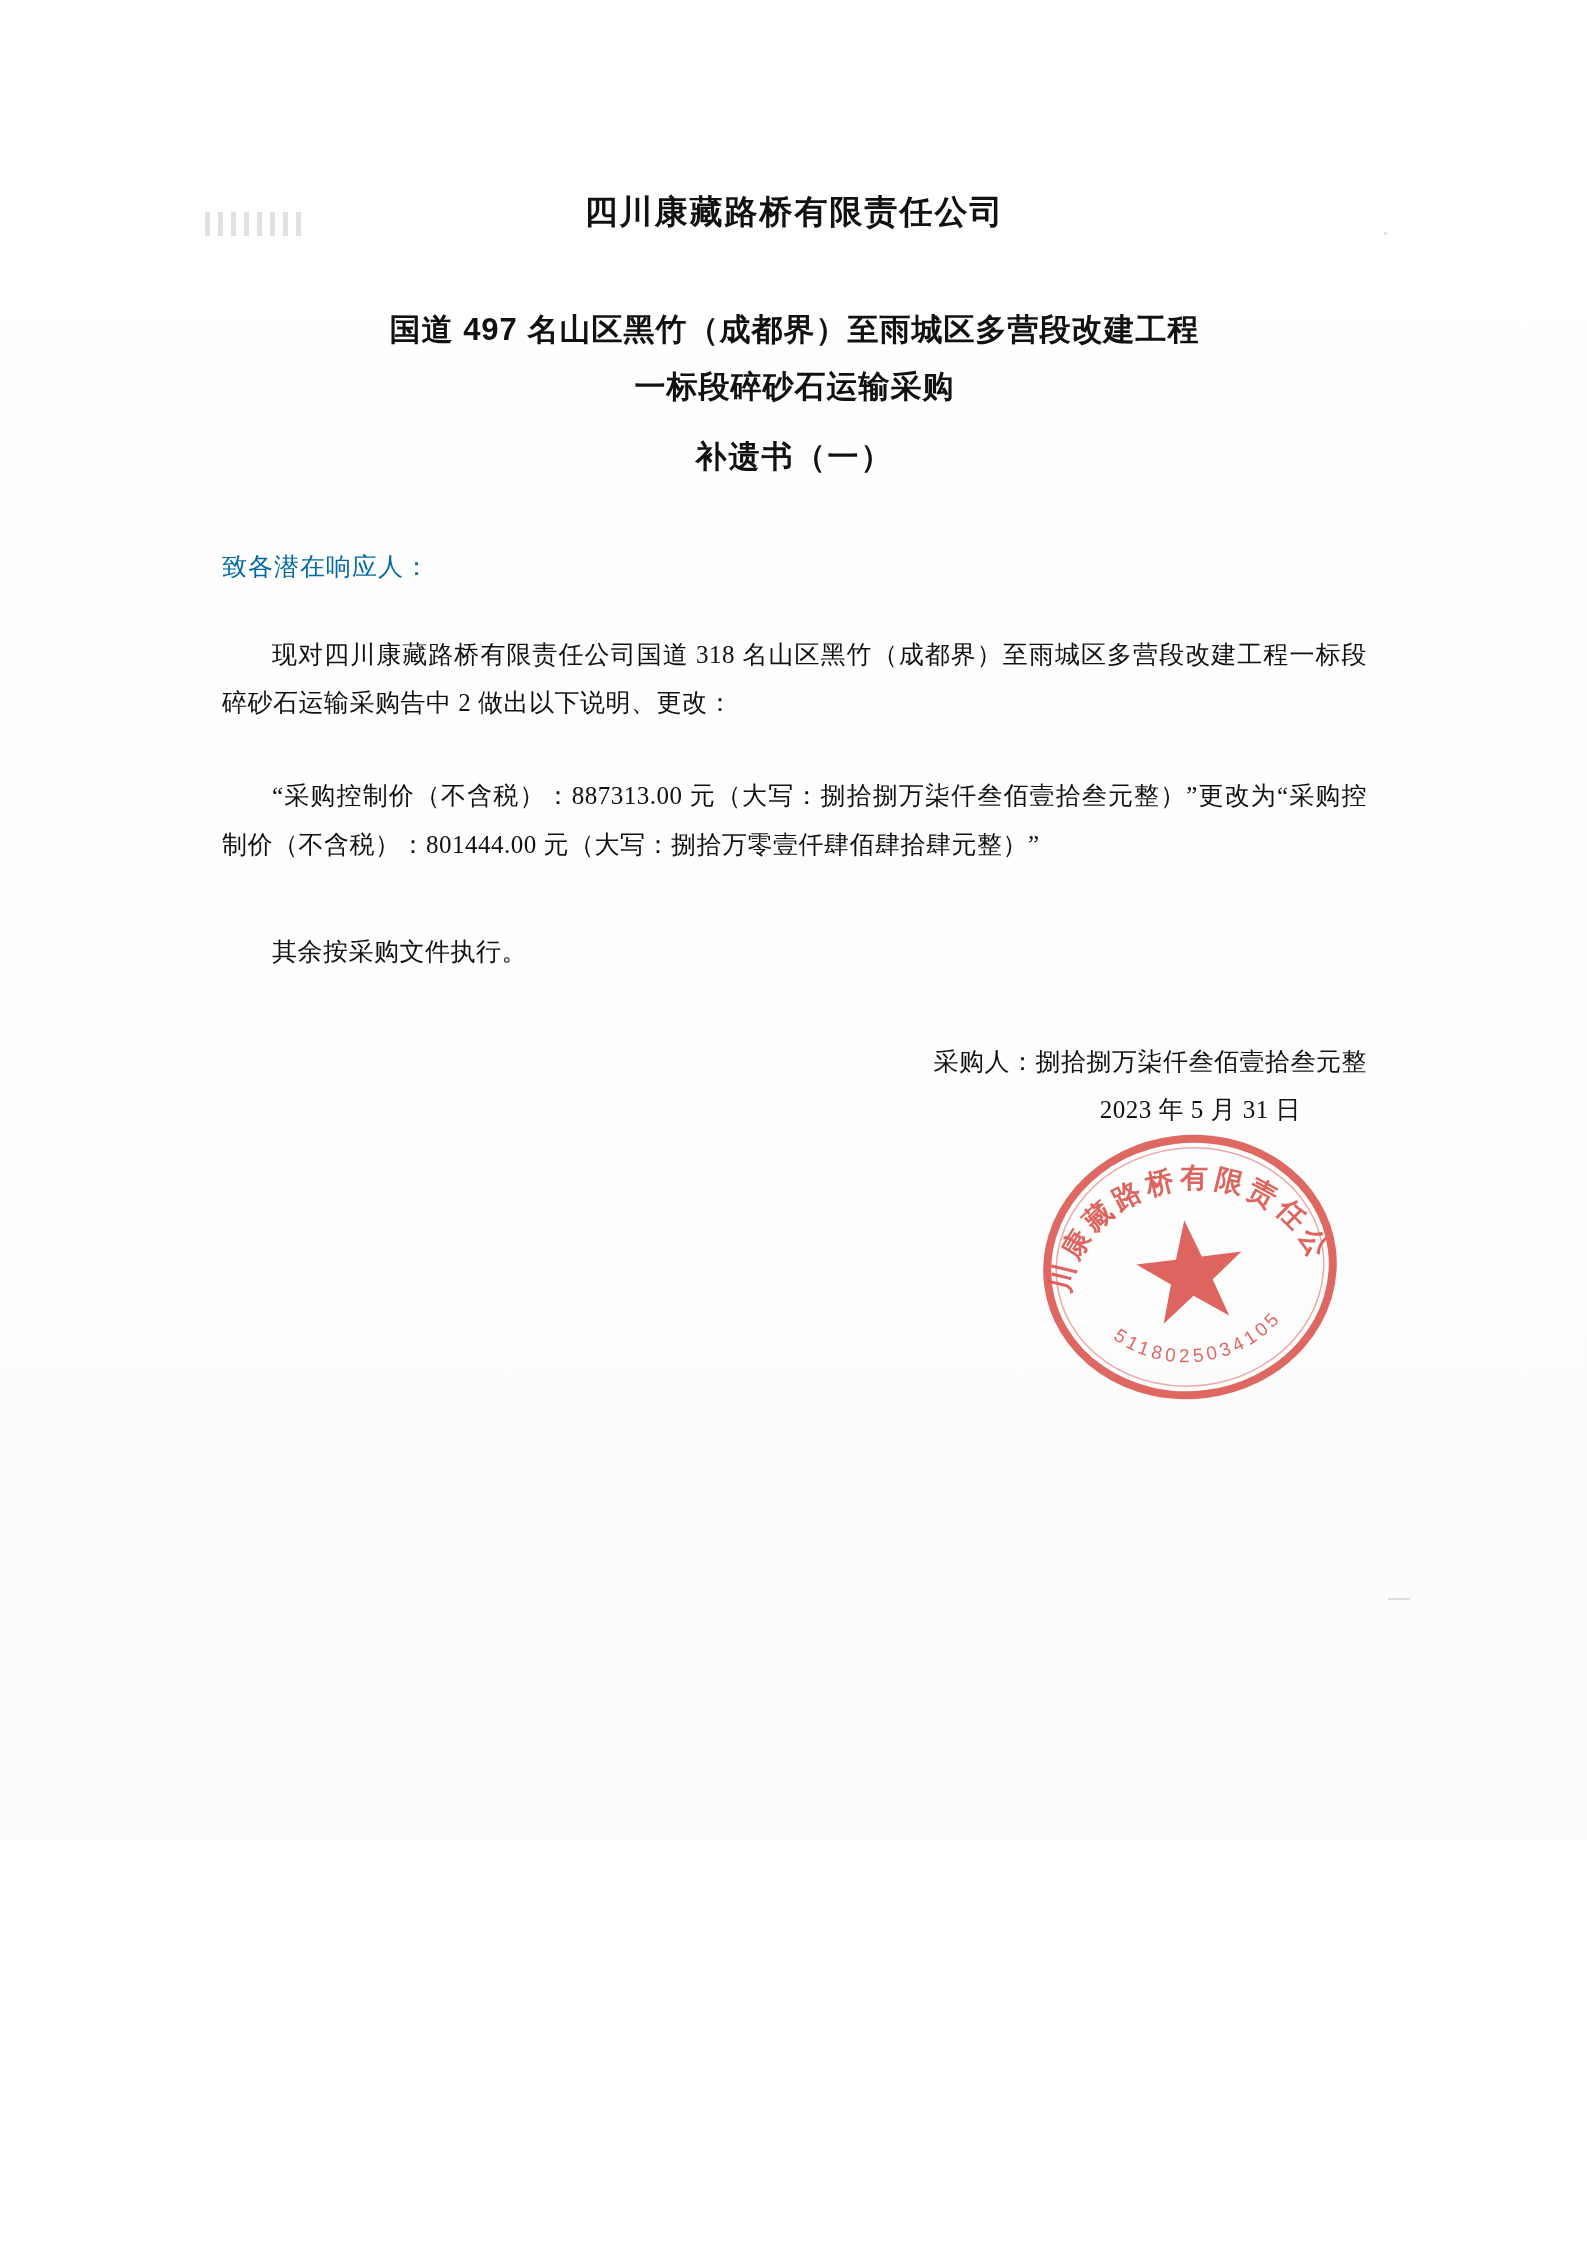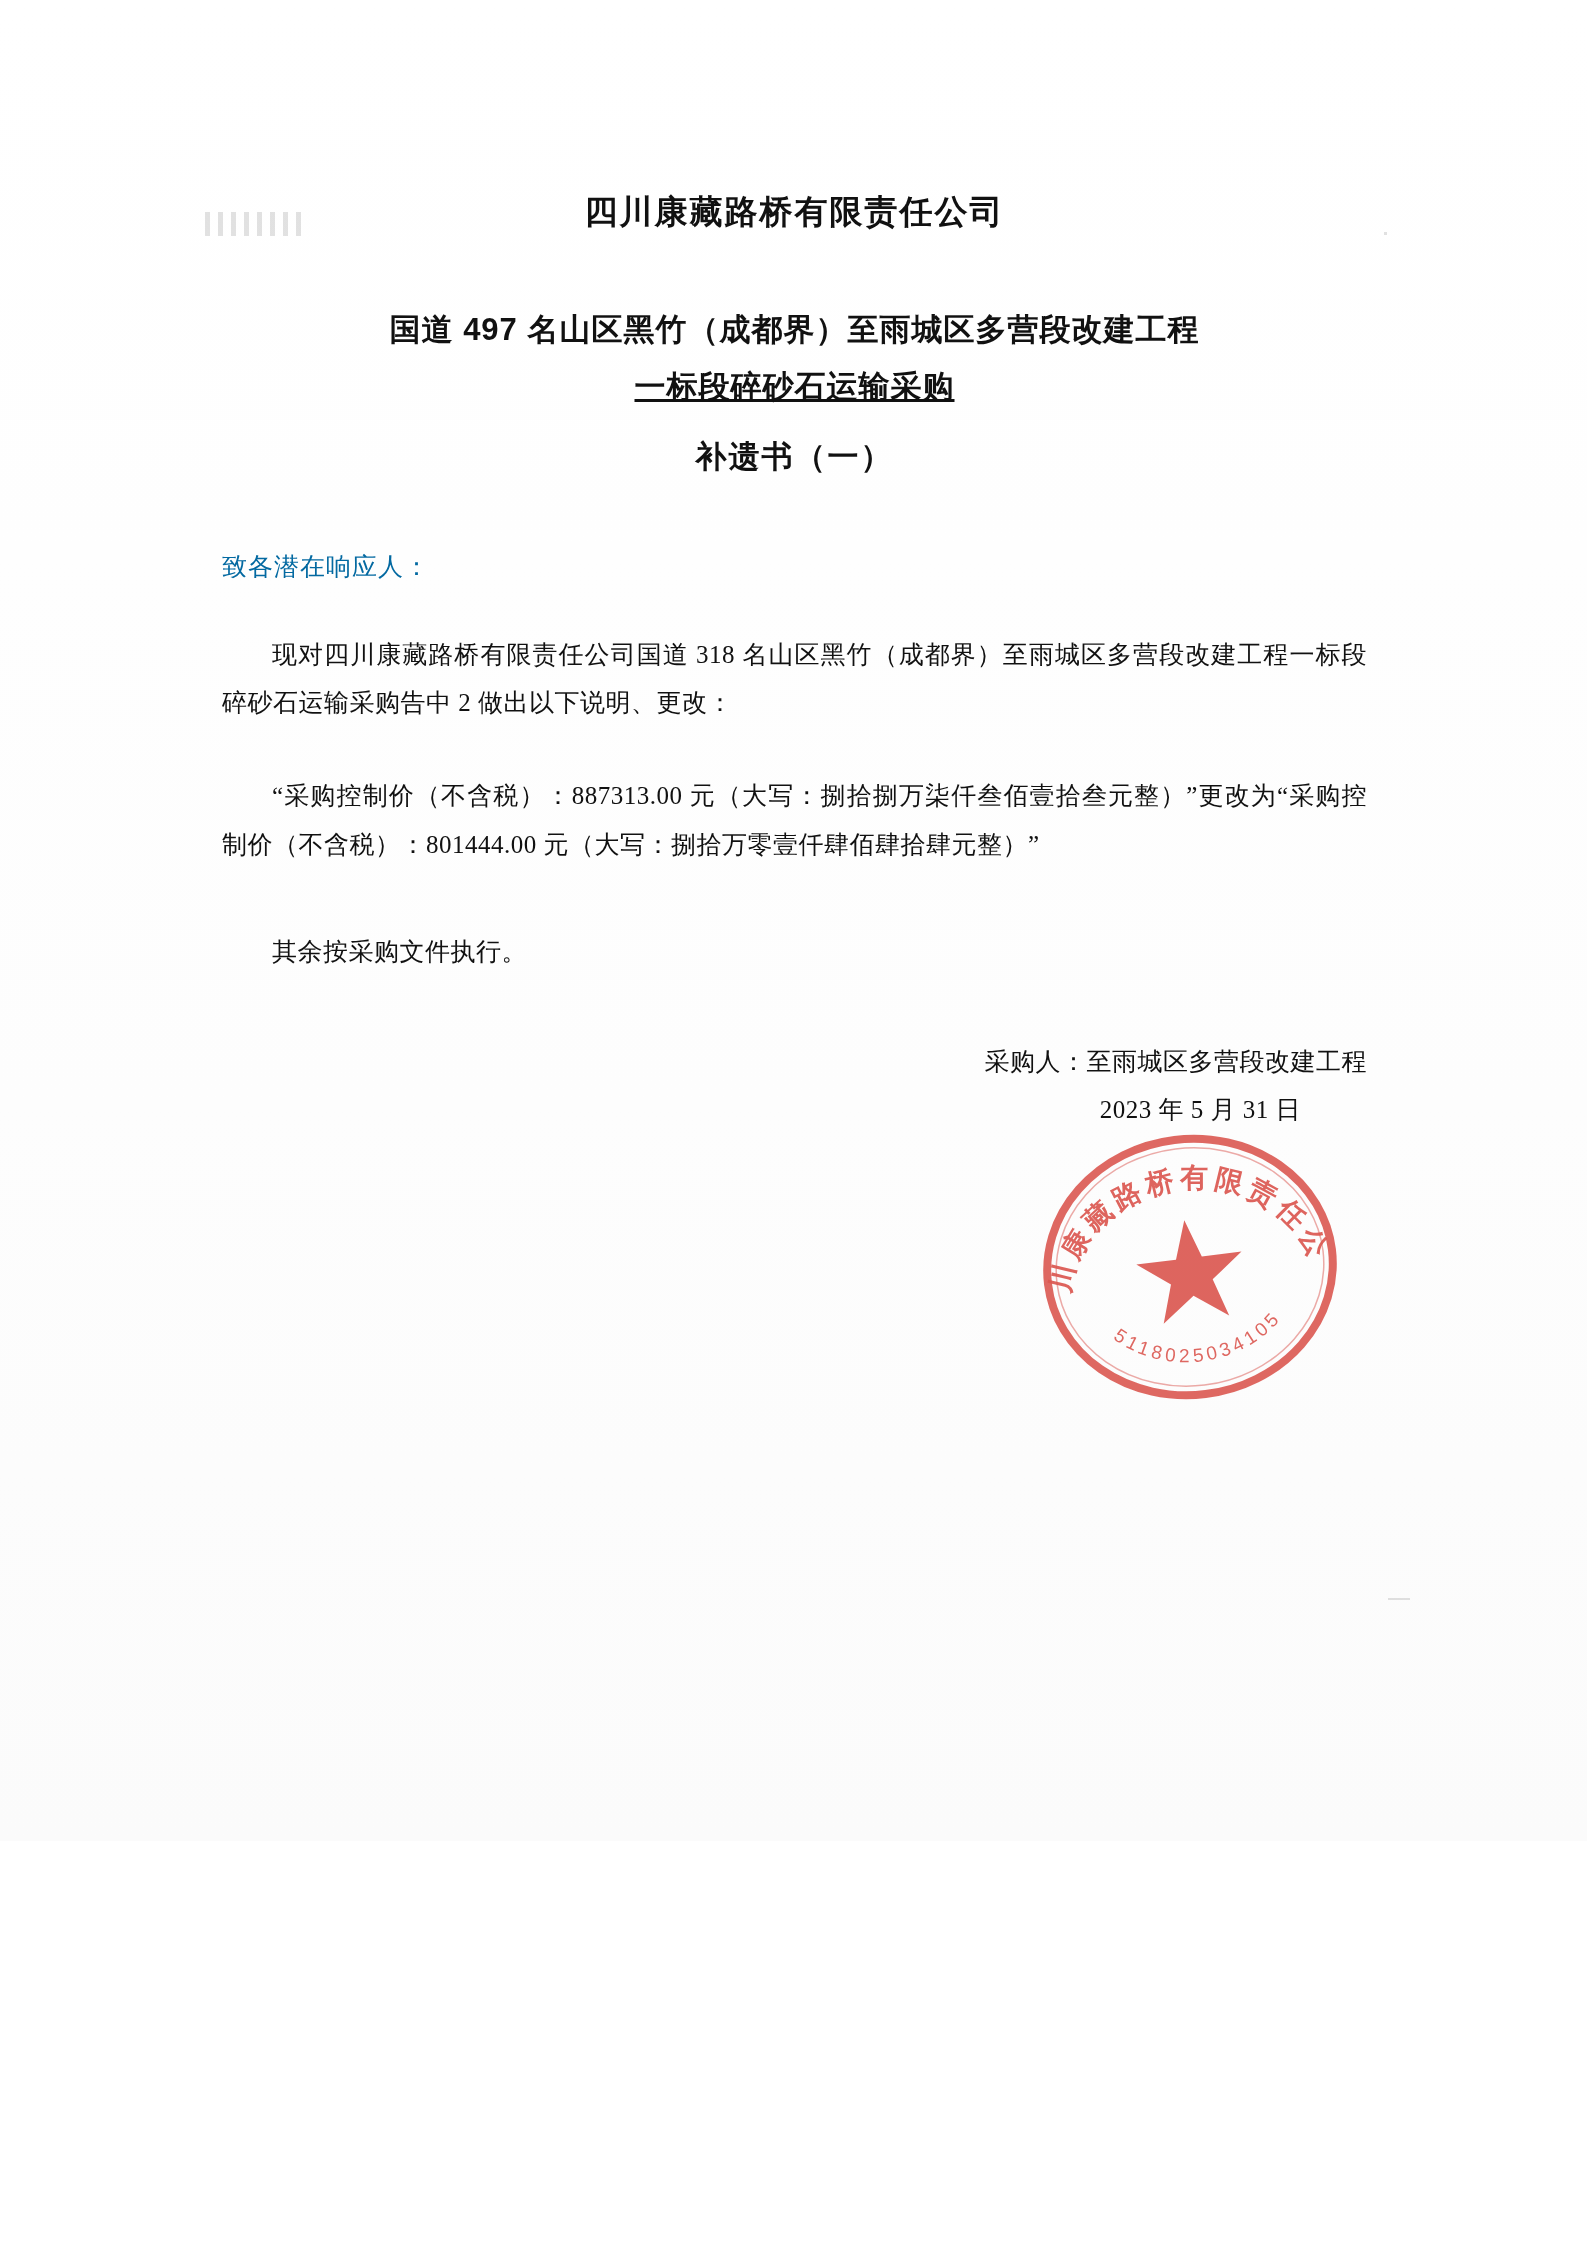--- a/index.html
+++ b/index.html
@@ -43,21 +43,20 @@
     text-align: center;
     font-family: "Liberation Sans", sans-serif;
     font-weight: bold;
     font-size: 31px;
     line-height: 1.85;
     letter-spacing: 1px;
     color: #111;
   }
   .doc-title .line2 {
     display: block;
-    text-decoration: underline;
   }
   .doc-subtitle {
     margin-top: 20px;
     text-align: center;
     font-family: "Liberation Sans", sans-serif;
     font-weight: bold;
     font-size: 31px;
     letter-spacing: 2px;
     color: #111;
   }
@@ -154,21 +153,21 @@
 
     <div class="salutation">致各潜在响应人：</div>
 
     <div class="para indent">现对四川康藏路桥有限责任公司国道 318 名山区黑竹（成都界）至雨城区多营段改建工程一标段碎砂石运输采购告中 2 做出以下说明、更改：</div>
 
     <div class="para quote">“采购控制价（不含税）：887313.00 元（大写：捌拾捌万柒仟叁佰壹拾叁元整）”更改为“采购控制价（不含税）：801444.00 元（大写：捌拾万零壹仟肆佰肆拾肆元整）”</div>
 
     <div class="para closing">其余按采购文件执行。</div>
 
     <div class="sign-block">
-      <div>采购人：至雨城区多营段改建工程</div>
+      <div>采购人：捌拾捌万柒仟叁佰壹拾叁元整</div>
       <div class="sign-line-2">2023 年 5 月 31 日</div>
     </div>
 
   </div>
 
   <svg class="seal" viewBox="0 0 320 278">
     <g transform="rotate(-7 160 139)">
       <ellipse cx="160" cy="139" rx="143" ry="128" fill="none" stroke="#d4342b" stroke-width="8" opacity="0.9"></ellipse>
       <ellipse cx="160" cy="139" rx="134" ry="119" fill="none" stroke="#d4342b" stroke-width="1.5" opacity="0.5"></ellipse>
 

